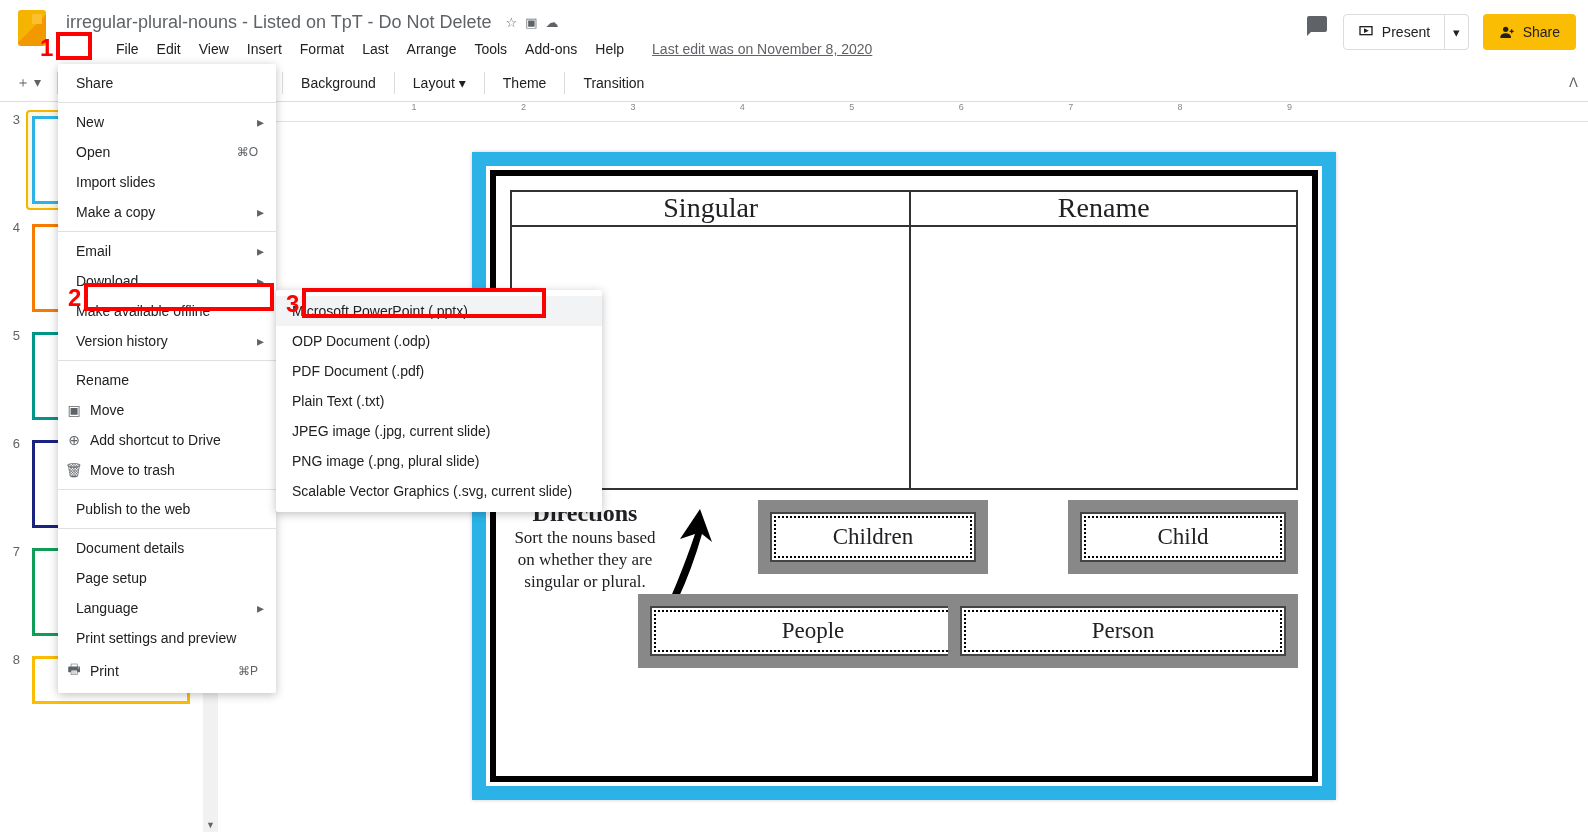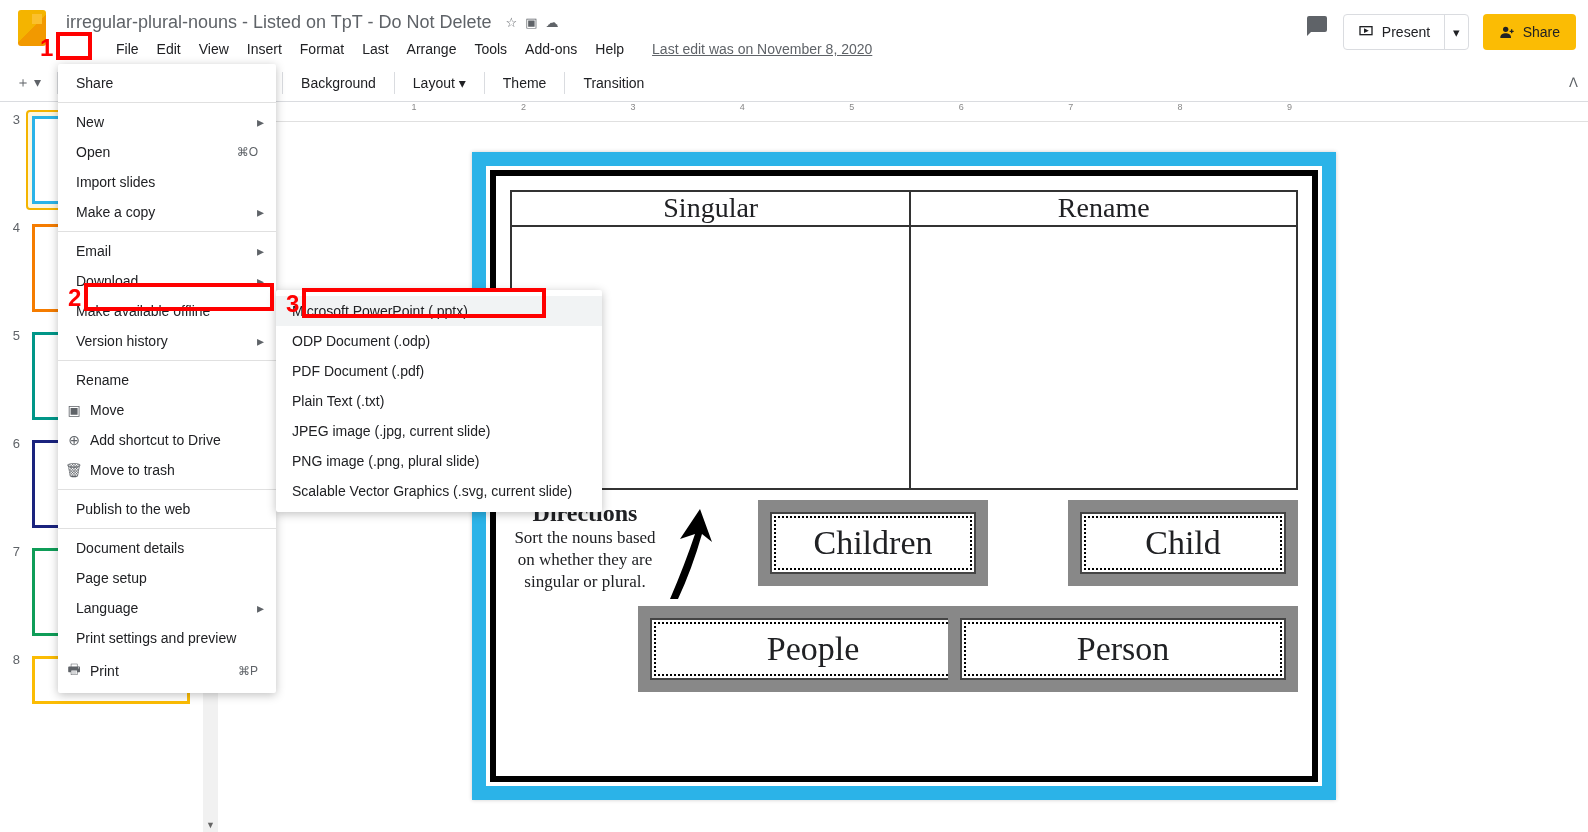--- a/index.html
+++ b/index.html
@@ -50,21 +50,21 @@
 .sort-table th { border: 2px solid #333; font-size: 28px; font-family: 'Comic Sans MS', cursive; font-weight: normal; height: 32px; }
 .sort-table td { border: 2px solid #333; height: 256px; }
 .bottom-row { display: flex; margin-top: 10px; align-items: flex-start; gap: 8px; justify-content:space-between; }
 .directions { text-align: center; font-family: 'Comic Sans MS', cursive; width: 150px; }
 .directions .dir-title { font-size: 24px; font-weight: bold; }
 .directions .dir-body { font-size: 17px; line-height:1.3; }
 .arrow-box { width: 70px; padding-top:4px; }
 .arrow-svg { width: 60px; height: 100px; }
 .cards-grid { display: grid; grid-template-columns: 1fr 1fr; gap: 20px 80px; width: 540px; }
 .card { border: 12px solid #888; background: #fff; padding: 4px; box-shadow: inset 0 0 0 2px #444; }
-.card-inner { border: 2px dotted #000; padding: 6px 10px; font-family: 'Comic Sans MS', cursive; font-size: 34px; text-align:center; }
+.card-inner { border: 2px dotted #000; padding: 6px 10px; font-family: 'Comic Sans MS', cursive; font-size: 23px; text-align:center; }
 .dropdown-menu { position: absolute; top: 64px; left: 58px; width: 218px; background: #fff; box-shadow: 0 2px 10px rgba(0,0,0,0.25); border-radius: 2px; z-index: 100; padding: 4px 0; }
 .menu-row { display: flex; align-items: center; padding: 6px 18px 6px 18px; font-size: 14px; cursor: pointer; position: relative; min-height: 30px; }
 .menu-row.has-sub::after { content: '▸'; position: absolute; right: 12px; color: #5f6368; }
 .menu-row .shortcut { margin-left: auto; font-size: 12px; color: #5f6368; }
 .menu-row .row-icon { width: 24px; margin-left: -14px; margin-right: 4px; color:#5f6368; display:inline-flex; justify-content:center; }
 .menu-divider { height: 1px; background: #e0e0e0; margin: 4px 0; }
 .submenu { position: absolute; top: 290px; left: 276px; width: 326px; background: #fff; box-shadow: 0 2px 10px rgba(0,0,0,0.25); border-radius: 2px; z-index: 101; padding: 6px 0; }
 .submenu .menu-row { padding: 6px 16px; }
 .submenu .menu-row.highlighted { background: #f1f3f4; }
 .annot { position: absolute; border: 4px solid #f00; z-index: 200; pointer-events: none; }

